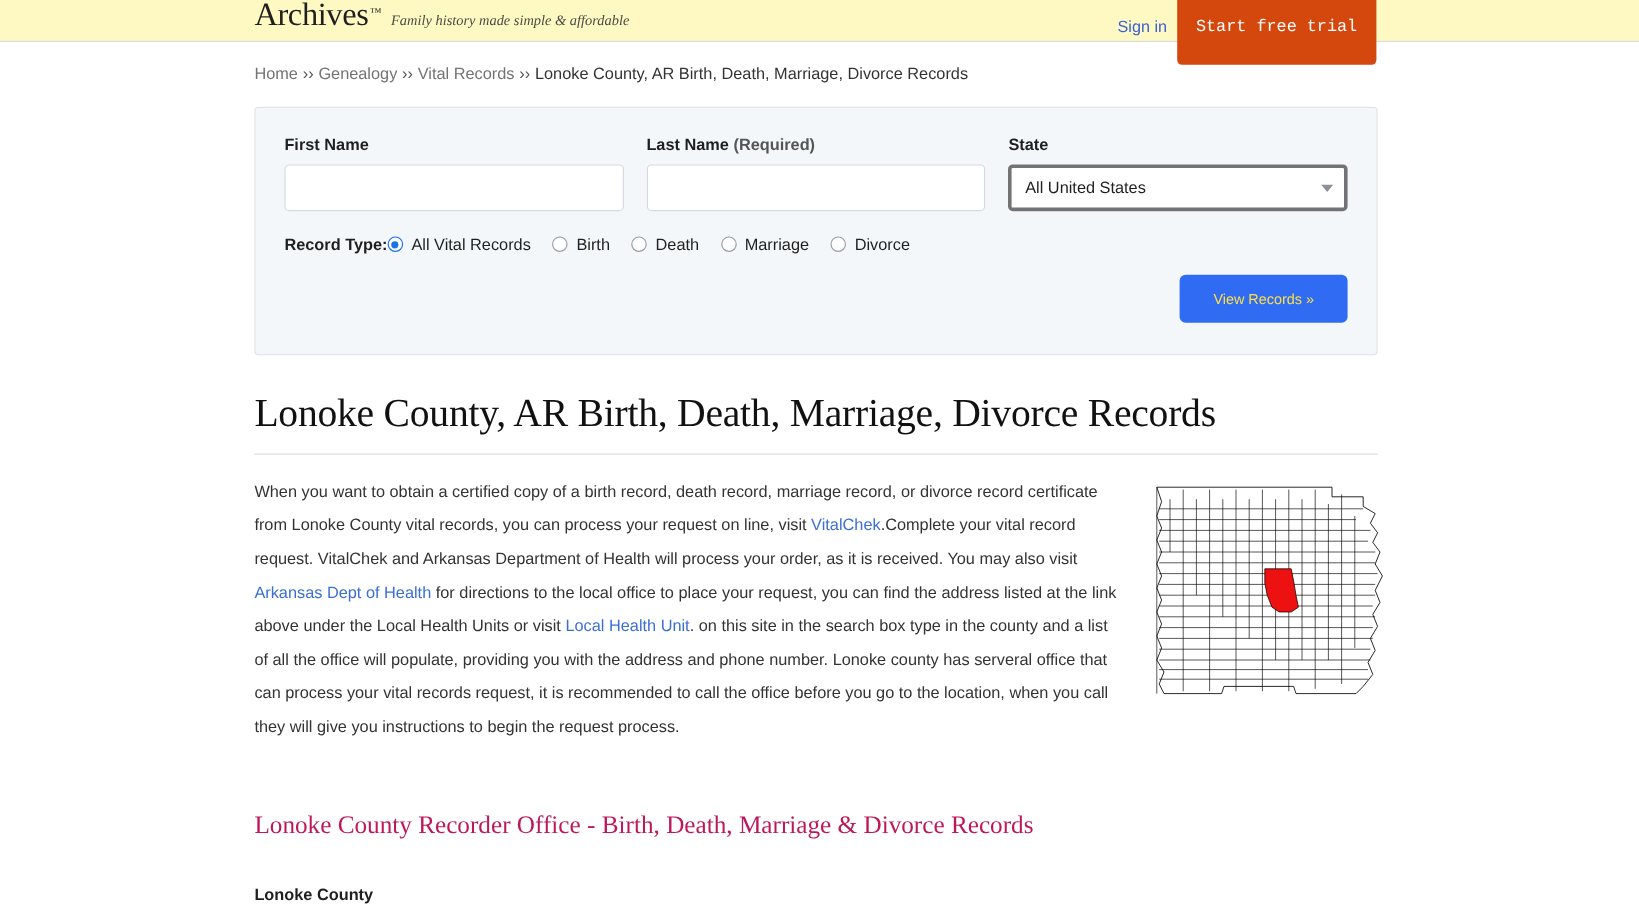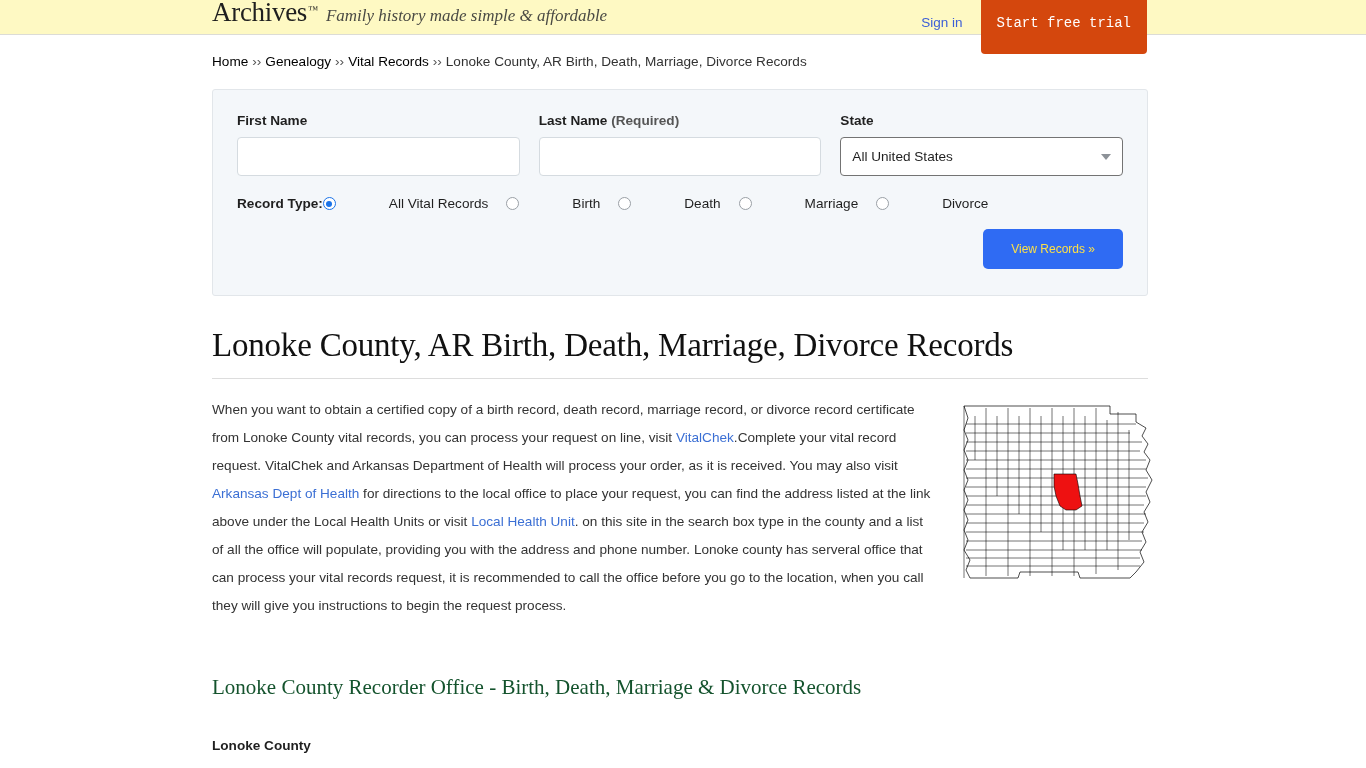--- a/index.html
+++ b/index.html
@@ -38,32 +38,32 @@
     font-size: 10px;
     color: #1f1f1f;
     vertical-align: super;
     margin-left: 1px;
     position: relative;
     top: -8px;
   }
   .brand-tagline {
     font-family: "Liberation Serif", serif;
     font-style: italic;
-    font-size: 17px;
+    font-size: 12px;
     color: #4a4a44;
     margin-left: 8px;
   }
   .header-right {
     position: absolute;
     right: 219px;
     top: 0;
     height: 45px;
     display: flex;
     align-items: center;
-    gap: 18px;
+    gap: 8px;
   }
   .signin-link {
     color: #3b5ed7;
     font-size: 13.5px;
     text-decoration: none;
     cursor: pointer;
   }
   .trial-btn {
     background: #d4470d;
     color: #ffffff;
@@ -81,21 +81,21 @@
     padding-left: 212px;
   }
 
   .breadcrumb {
     margin-top: 19px;
     font-size: 13.6px;
     color: #333333;
     white-space: nowrap;
   }
   .breadcrumb a {
-    color: #000000;
+    color: #737373;
     text-decoration: none;
     cursor: pointer;
   }
   .breadcrumb .sep { color: #555555; margin: 0 4px; }
   .breadcrumb .current { color: #333333; }
 
   
   .search-panel {
     margin-top: 20px;
     width: 936px;
@@ -144,21 +144,21 @@
     outline: none;
   }
   .select-wrap {
     position: relative;
     width: 100%;
     height: 39px;
   }
   .select-wrap .sel-box {
     width: 100%;
     height: 39px;
-    border: 1px solid #737373;
+    border: 3px solid #737373;
     border-radius: 4px;
     background: #ffffff;
     display: flex;
     align-items: center;
     padding: 0 11px;
     font-size: 13.6px;
     color: #1f1f1f;
     cursor: pointer;
   }
   .caret {
@@ -181,21 +181,20 @@
     color: #1f1f1f;
   }
   .rt-label {
     font-weight: bold;
   }
   .radio-item {
     display: flex;
     align-items: center;
     margin-right: 18px;
     cursor: pointer;
-    gap: 46px;
   }
   .radio-dot {
     width: 13px; height: 13px;
     border-radius: 50%;
     border: 1px solid #9aa0a6;
     background: #ffffff;
     margin-right: 7px;
     display: inline-block;
     position: relative;
     flex: none;
@@ -268,21 +267,21 @@
     top: 4px;
     width: 200px;
     height: 184px;
   }
   .map-fig svg { display: block; }
 
   .section-title {
     font-family: "Liberation Serif", serif;
     font-size: 21px;
     font-weight: normal;
-    color: #14532d;
+    color: #be185d;
     margin: 55px 0 0 0;
   }
 
   .address-block {
     margin-top: 34px;
     font-size: 13.6px;
     line-height: 23px;
     color: #333333;
   }
   .address-name { font-weight: bold; color: #1f1f1f; }

